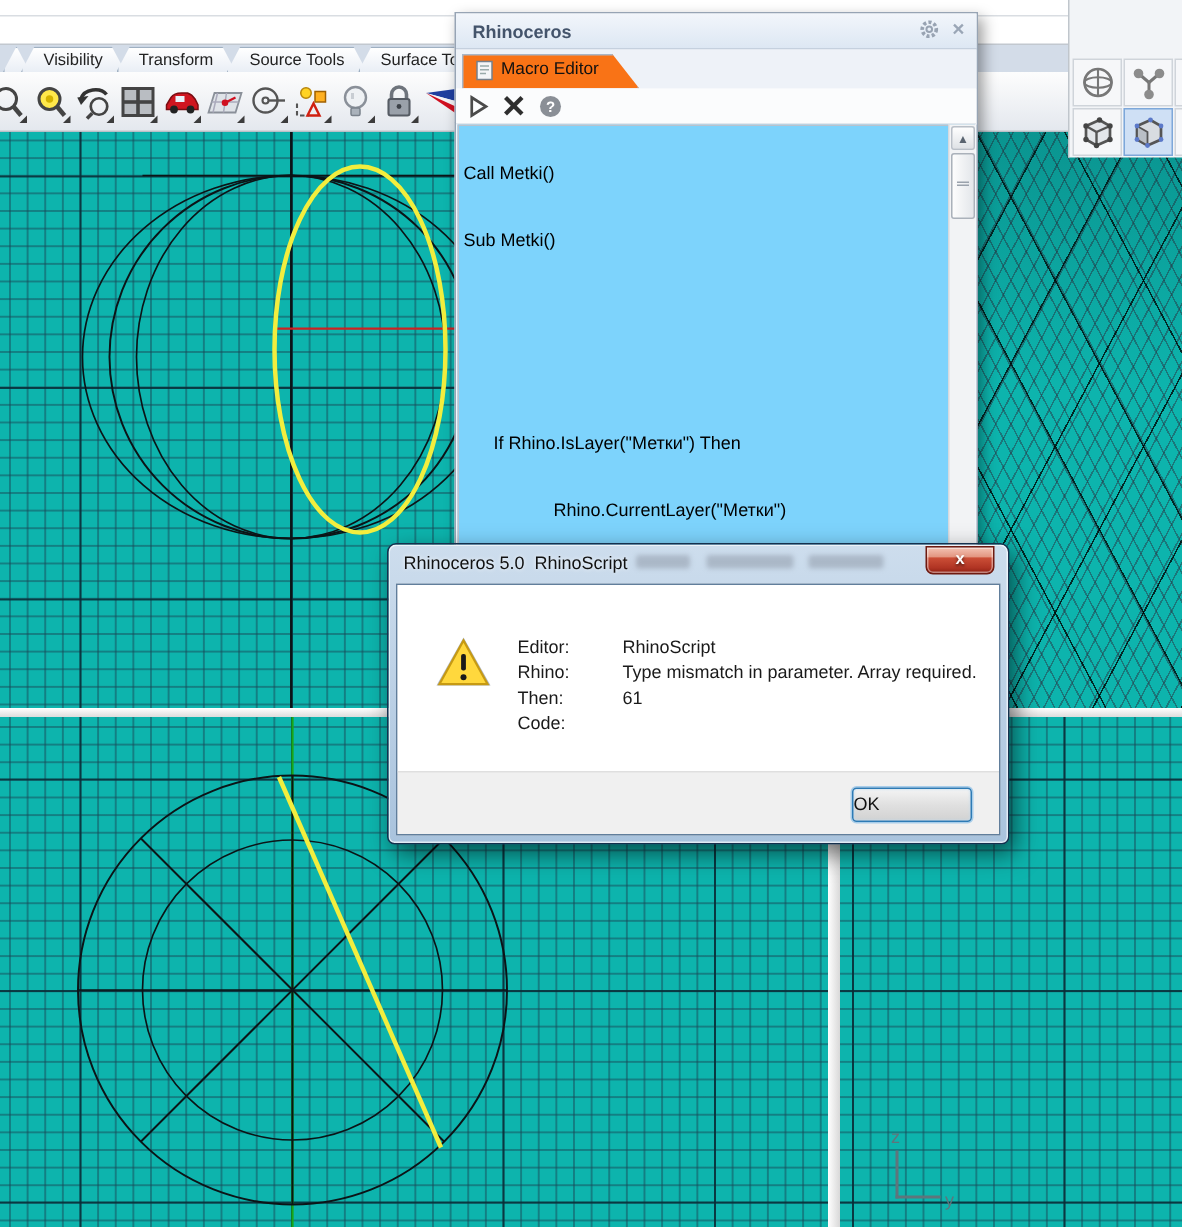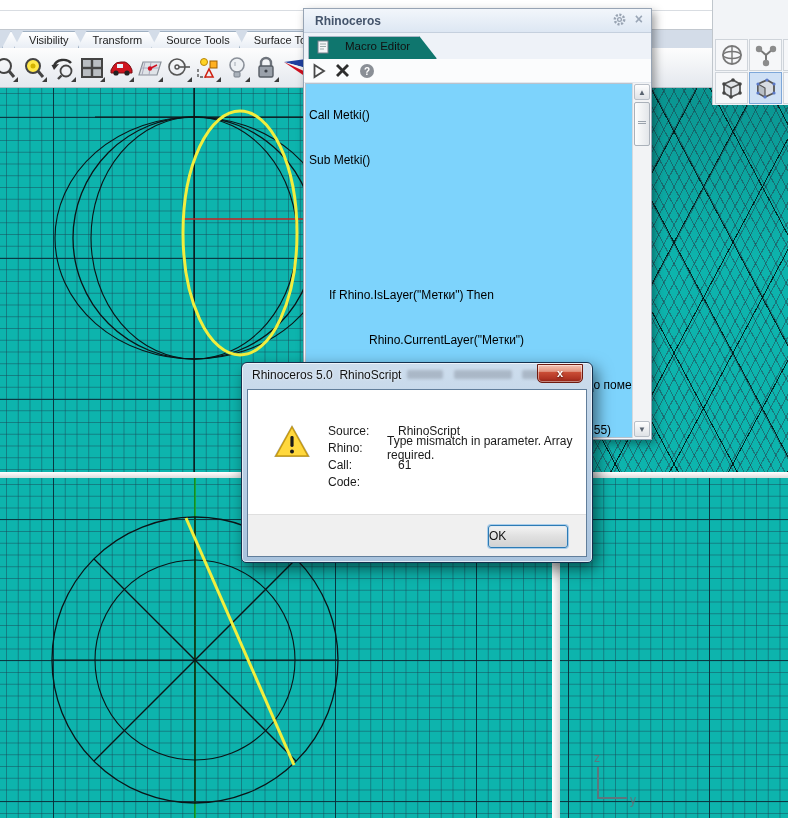--- a/index.html
+++ b/index.html
@@ -76,43 +76,43 @@
   .editor { position:absolute; left:303px; top:8px; width:349px; height:432px;
             background:#f4f7fb; border:1px solid #97a4b4; box-shadow:3px 4px 9px rgba(0,0,0,.38); }
   .ed-title { position:absolute; left:0; top:0; width:100%; height:24px;
               background:linear-gradient(#f2f6fb,#dde7f3); border-bottom:1px solid #c5d0de;
               display:flex; align-items:center; }
   .ed-title .t { font-size:12px; font-weight:bold; color:#44546b; margin-left:11px; }
   .ed-ctrls { position:absolute; right:8px; top:3px; display:flex; gap:8px; align-items:center; }
   .ed-gear { width:15px; height:15px; }
   .ed-close { font-size:14px; color:#9aa6b6; line-height:15px; font-weight:bold; }
   .ed-tabs { position:absolute; left:0; top:24px; width:100%; height:26px; background:#eef2f8; }
-  .ed-tab { position:absolute; left:4px; top:3px; height:23px; padding:3px 26px 0 8px; background:#0f766e;
+  .ed-tab { position:absolute; left:4px; top:3px; height:23px; padding:3px 26px 0 8px; background:#f97316;
             border:1px solid #a9b6c6; border-bottom:none;
             clip-path:polygon(0 100%, 0 0, calc(100% - 18px) 0, 100% 100%);
-            font-size:11.5px; color:#111; display:flex; gap:16px; align-items:flex-start; }
+            font-size:11.5px; color:#111; display:flex; gap:5px; align-items:flex-start; }
   .ed-toolbar { position:absolute; left:0; top:50px; width:100%; height:24px; background:#fbfcfd;
                 display:flex; align-items:center; gap:9px; padding-left:8px; border-bottom:1px solid #e3e8ee; }
   .ed-code { position:absolute; left:1px; top:74px; right:1px; bottom:1px; background:#7dd3fc;
              border:1px solid #b9c2cd; overflow:hidden;
              font-size:12px; line-height:15px; color:#000; white-space:pre; padding:2px 12px 0 3px; }
   .code-line { height:15px; white-space:pre; }
   .code-line.clip { margin-top:-8px; }
   .ed-scroll { position:absolute; right:1px; top:74px; width:18px; bottom:1px; background:#f2f3f5;
                border-left:1px solid #d5d9de; }
   .sc-btn { position:absolute; left:1px; width:16px; height:16px; background:linear-gradient(#fefefe,#dfe2e6);
             border:1px solid #b9bfc7; border-radius:2px; color:#5a6470; font-size:8px; text-align:center; line-height:15px; }
   .sc-up { top:1px; } .sc-down { bottom:1px; }
   .sc-thumb { position:absolute; left:1px; top:19px; width:16px; height:44px;
               background:linear-gradient(90deg,#fdfdfd,#e3e6ea); border:1px solid #aab1ba; border-radius:2px; }
   .sc-thumb i { display:block; margin:18px auto 0; width:8px; border-top:1px solid #9aa2ac;
                 border-bottom:1px solid #9aa2ac; height:3px; }
 
   
-  .dialog { position:absolute; left:241px; top:362px; width:352px; height:201px;
+  .dialog { position:absolute; left:258px; top:362px; width:415px; height:201px;
             border:1px solid #15304d; border-radius:6px 6px 5px 5px;
             background:linear-gradient(#cddded,#a9c3dd);
             box-shadow:inset 0 0 0 1px rgba(255,255,255,.65), 4px 6px 16px rgba(0,0,0,.55); }
   .dlg-title { position:absolute; left:10px; top:5px; font-size:12px; color:#111;
                text-shadow:0 0 3px rgba(255,255,255,.9); white-space:pre; }
   .glass-blob { position:absolute; top:7px; height:9px; background:#8b95a3; opacity:.5;
                 filter:blur(1.6px); border-radius:2px; }
   .dlg-close { position:absolute; top:1px; right:9px; width:46px; height:19px;
                background:linear-gradient(#f4c3b4 0%, #e2947f 38%, #cc4f37 40%, #b03423 80%, #8d2013 100%);
                border:1px solid #6e1a10; border-radius:0 0 5px 5px; color:#fff; font-weight:bold;
@@ -435,29 +435,29 @@
     <div class="dlg-client">
       <div class="dlg-body">
         <svg class="warn-icon" width="40" height="36" viewBox="0 0 40 36">
           <polygon points="20,2 38,34 2,34" fill="#aeb4ba"></polygon>
           <polygon points="20,4 36,33 4,33" fill="#ffd83d" stroke="#c79a12" stroke-width="1.5"></polygon>
           <rect x="18.4" y="13" width="3.2" height="11" rx="1.4" fill="#1a1a1a"></rect>
           <circle cx="20" cy="28.5" r="2" fill="#1a1a1a"></circle>
         </svg>
         <div class="dlg-rows">
           <div class="dlg-row">
-            <span class="lbl">Source:</span>
+            <span class="lbl">Editor:</span>
             <span class="val">RhinoScript</span>
           </div>
           <div class="dlg-row">
             <span class="lbl">Rhino:</span>
             <span class="val">Type mismatch in parameter. Array required.</span>
           </div>
           <div class="dlg-row">
-            <span class="lbl">Call:</span>
+            <span class="lbl">Then:</span>
             <span class="val">61</span>
           </div>
           <div class="dlg-row">
             <span class="lbl">Code:</span>
             <span class="val"></span>
           </div>
         </div>
       </div>
       <div class="dlg-footer">
         <div class="ok-btn">OK</div>

